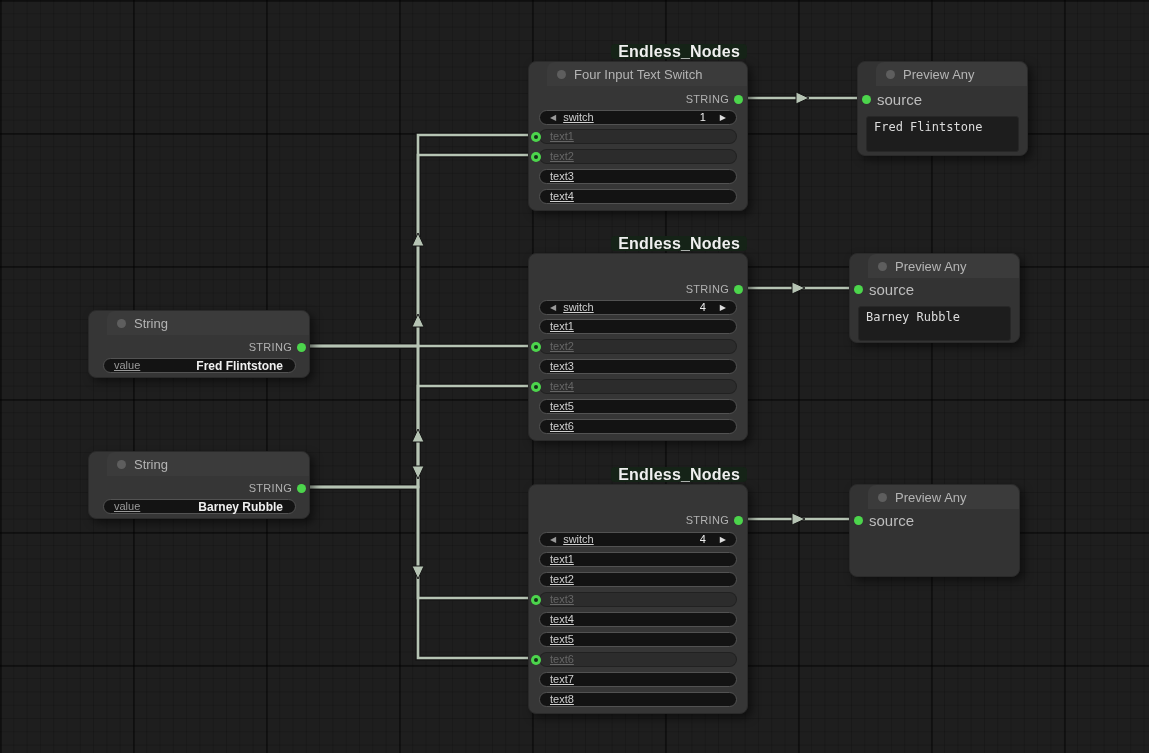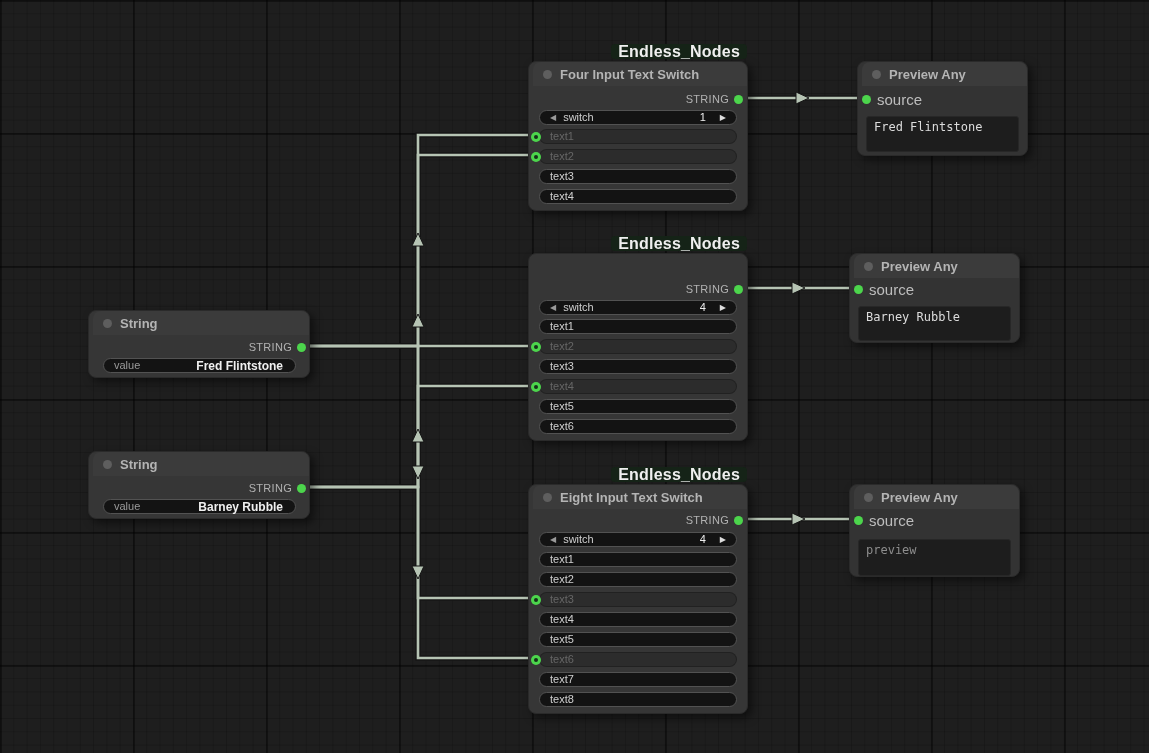--- a/index.html
+++ b/index.html
@@ -23,24 +23,24 @@
 
   .node {
     position:absolute; z-index:2;
     background:var(--node-bg,#363636);
     border:1px solid #2a2a2a; border-radius:8px;
     box-shadow:4px 4px 9px rgba(0,0,0,.5);
   }
   .preview-node { background:#333333; }
 
   .node-header {
-    position:absolute; left:4px; right:0; top:0; height:24px;
+    position:absolute; left:18px; right:0; top:0; height:24px;
     background:var(--node-header-bg,#3b3b3b);
     border-radius:8px 8px 0 0;
-    display:flex; align-items:center; gap:8px; padding:0 10px;font-weight:bold;
+    display:flex; align-items:center; gap:8px; padding:0 10px;
   }
   .tdot { width:9px; height:9px; border-radius:50%; background:#5e5e5e; flex:none; }
   .title { font-size:13px; color:#b4b4b4; white-space:nowrap; }
 
   .badge {
     position:absolute; top:-18px; right:0; height:15px; line-height:15px;
     background:var(--badge-bg,#152317); color:#efefef;
     font-size:16px; font-weight:bold; padding:0 7px; border-radius:4px;
     letter-spacing:.2px;
   }
@@ -52,21 +52,21 @@
   .out-label { font-size:11px; color:#b2b2b2; letter-spacing:.3px; }
   .dot { width:9px; height:9px; border-radius:50%; background:var(--slot-green,#4cd54c); flex:none; }
 
   .widget {
     position:absolute; left:10px; right:10px; height:15px;
     border-radius:8px; background:var(--widget-bg,#131313);
     border:1px solid #525252;
     display:flex; align-items:center; padding:0 10px;
     font-size:11px; color:#d0d0d0; line-height:1;
   }
-  .widget .wlabel { flex:1; white-space:nowrap; overflow:hidden; }
+  .widget .wlabel { flex:1; white-space:nowrap; overflow:hidden;text-decoration:underline; }
   .switch .arr { font-size:8px; color:#999; flex:none; }
   .switch .arr.right { color:#ddd; }
   .switch .wlabel { margin-left:7px; }
   .switch .wvalue { color:#ededed; margin-right:14px; }
 
   .input-row.connected {
     background:rgba(0,0,0,.18); border-color:rgba(0,0,0,.25); color:#666666;
   }
   .slot-ring {
     position:absolute; left:-9px; top:50%; transform:translateY(-50%);
@@ -222,24 +222,20 @@
     <div class="widget input-row" style="top:145px">
       <span class="wlabel">text5</span>
     </div>
     <div class="widget input-row" style="top:165px">
       <span class="wlabel">text6</span>
     </div>
   </div>
 
   <div class="node" style="left:528px;top:484px;width:220px;height:230px">
     <div class="badge">Endless_Nodes</div>
-    <div class="node-header">
-      <span class="tdot"></span>
-      <span class="title">Eight Input Text Switch</span>
-    </div>
     <div class="out-row" style="top:28px">
       <span class="out-label">STRING</span>
       <span class="dot"></span>
     </div>
     <div class="widget switch" style="top:47px">
       <span class="arr">◀</span>
       <span class="wlabel">switch</span>
       <span class="wvalue">4</span>
       <span class="arr right">▶</span>
     </div>
@@ -297,16 +293,15 @@
 
   <div class="node preview-node" style="left:849px;top:484px;width:171px;height:93px">
     <div class="node-header">
       <span class="tdot"></span>
       <span class="title">Preview Any</span>
     </div>
     <div class="src-row" style="top:28px">
       <span class="dot"></span>
       <span class="src-label">source</span>
     </div>
-    <div class="pv-box muted" style="top:54px;height:37px">preview</div>
   </div>
 
 </div>
 
 </body></html>

